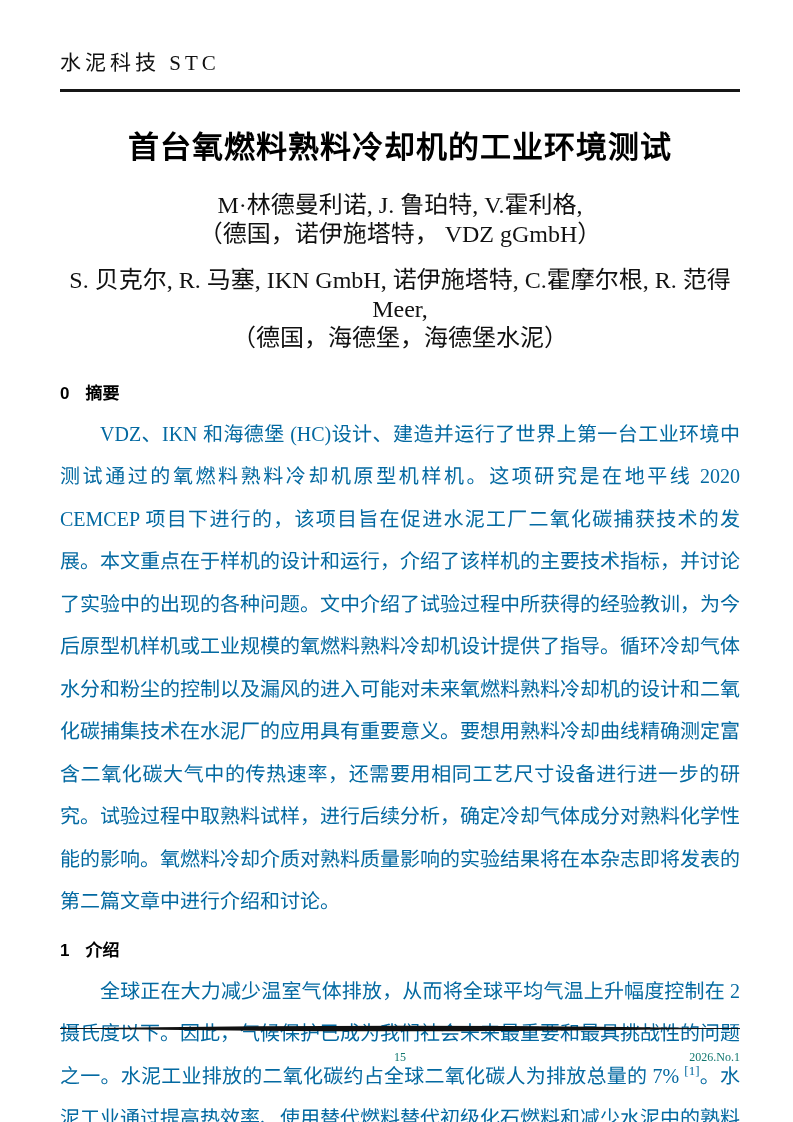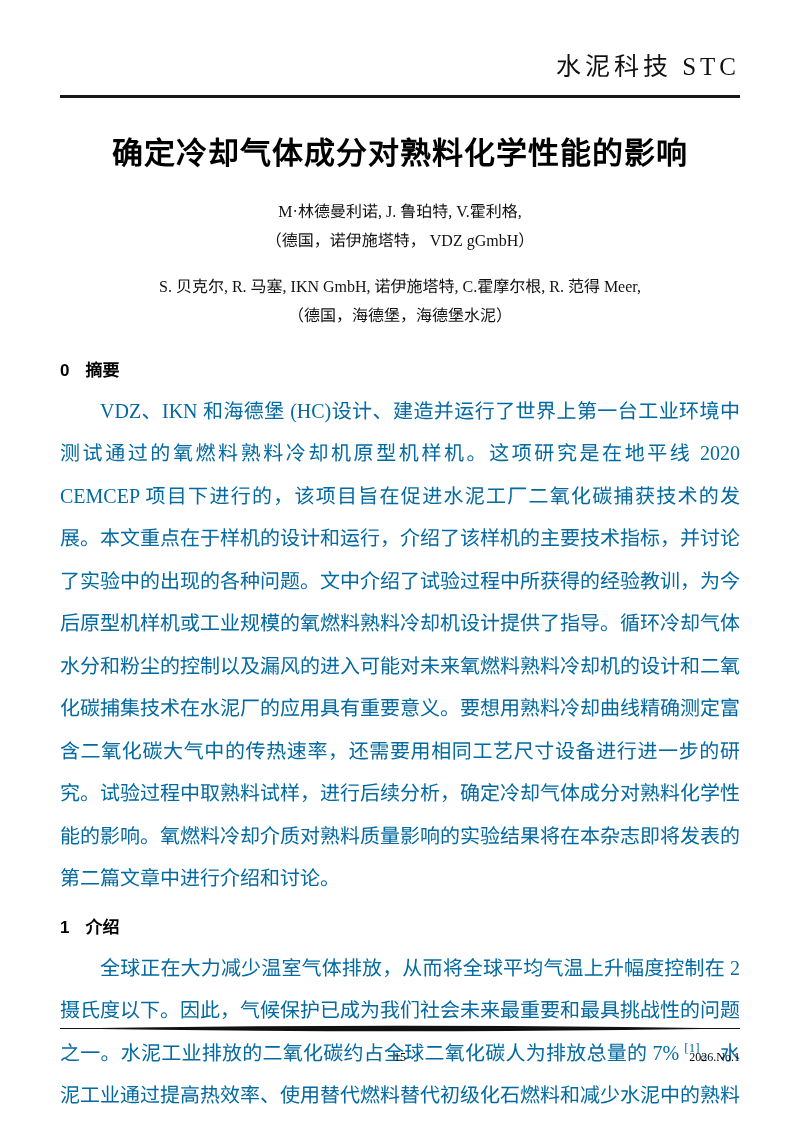--- a/index.html
+++ b/index.html
@@ -14,22 +14,22 @@
     margin: 0 auto;
     background: #ffffff;
     box-sizing: border-box;
     padding: 46px 53px 0 60px;
     color: #1a1a1a;
     font-family: "Liberation Serif", "DejaVu Serif", serif;
     overflow: hidden;
   }
   
   .journal {
-    text-align: right;
-    font-size: 25px;
+    text-align: left;
+    font-size: 21px;
     letter-spacing: 4px;
     font-family: "Liberation Serif", "DejaVu Serif", serif;
     color: #111;
   }
   .header-rule {
     margin-top: 13px;
     height: 2.5px;
     background: #161616;
   }
   
@@ -37,21 +37,21 @@
     margin: 30px 0 0 0;
     text-align: center;
     font-family: "Liberation Sans", "DejaVu Sans", sans-serif;
     font-weight: 700;
     font-size: 31px;
     letter-spacing: 1px;
     color: #000;
   }
   .author-group {
     text-align: center;
-    font-size: 16px;
+    font-size: 24px;
     line-height: 29px;
     color: #111;
   }
   .author-group.first { margin-top: 24px; }
   .author-group.second { margin-top: 17px; }
   
   .section-heading {
     margin-top: 26px;
     font-family: "Liberation Sans", "DejaVu Sans", sans-serif;
     font-weight: 700;
@@ -81,41 +81,41 @@
     left: 60px;
     right: 53px;
     bottom: 56px;
   }
   .footer-rule { display: block; width: 100%; height: 7px; }
   .footer-row {
     position: relative;
     margin-top: 18px;
     height: 16px;
     font-size: 12px;
-    color: #000000;
+    color: #0f766e;
   }
   .footer-row .pageno {
     position: absolute;
     left: 50%;
     transform: translateX(-50%);
   }
   .footer-row .issue {
     position: absolute;
     right: 0;
   }
 </style>
 </head>
 <body>
 
 <div class="page">
 
   <div class="journal">水泥科技 STC</div>
   <div class="header-rule"></div>
 
-  <h1 class="article-title">确定冷却气体成分对熟料化学性能的影响</h1>
+  <h1 class="article-title">首台氧燃料熟料冷却机的工业环境测试</h1>
 
   <div class="author-group first">
     <div>M·林德曼利诺, J. 鲁珀特, V.霍利格,</div>
     <div>（德国，诺伊施塔特， VDZ gGmbH）</div>
   </div>
 
   <div class="author-group second">
     <div>S. 贝克尔, R. 马塞, IKN GmbH, 诺伊施塔特, C.霍摩尔根, R. 范得 Meer,</div>
     <div>（德国，海德堡，海德堡水泥）</div>
   </div>

